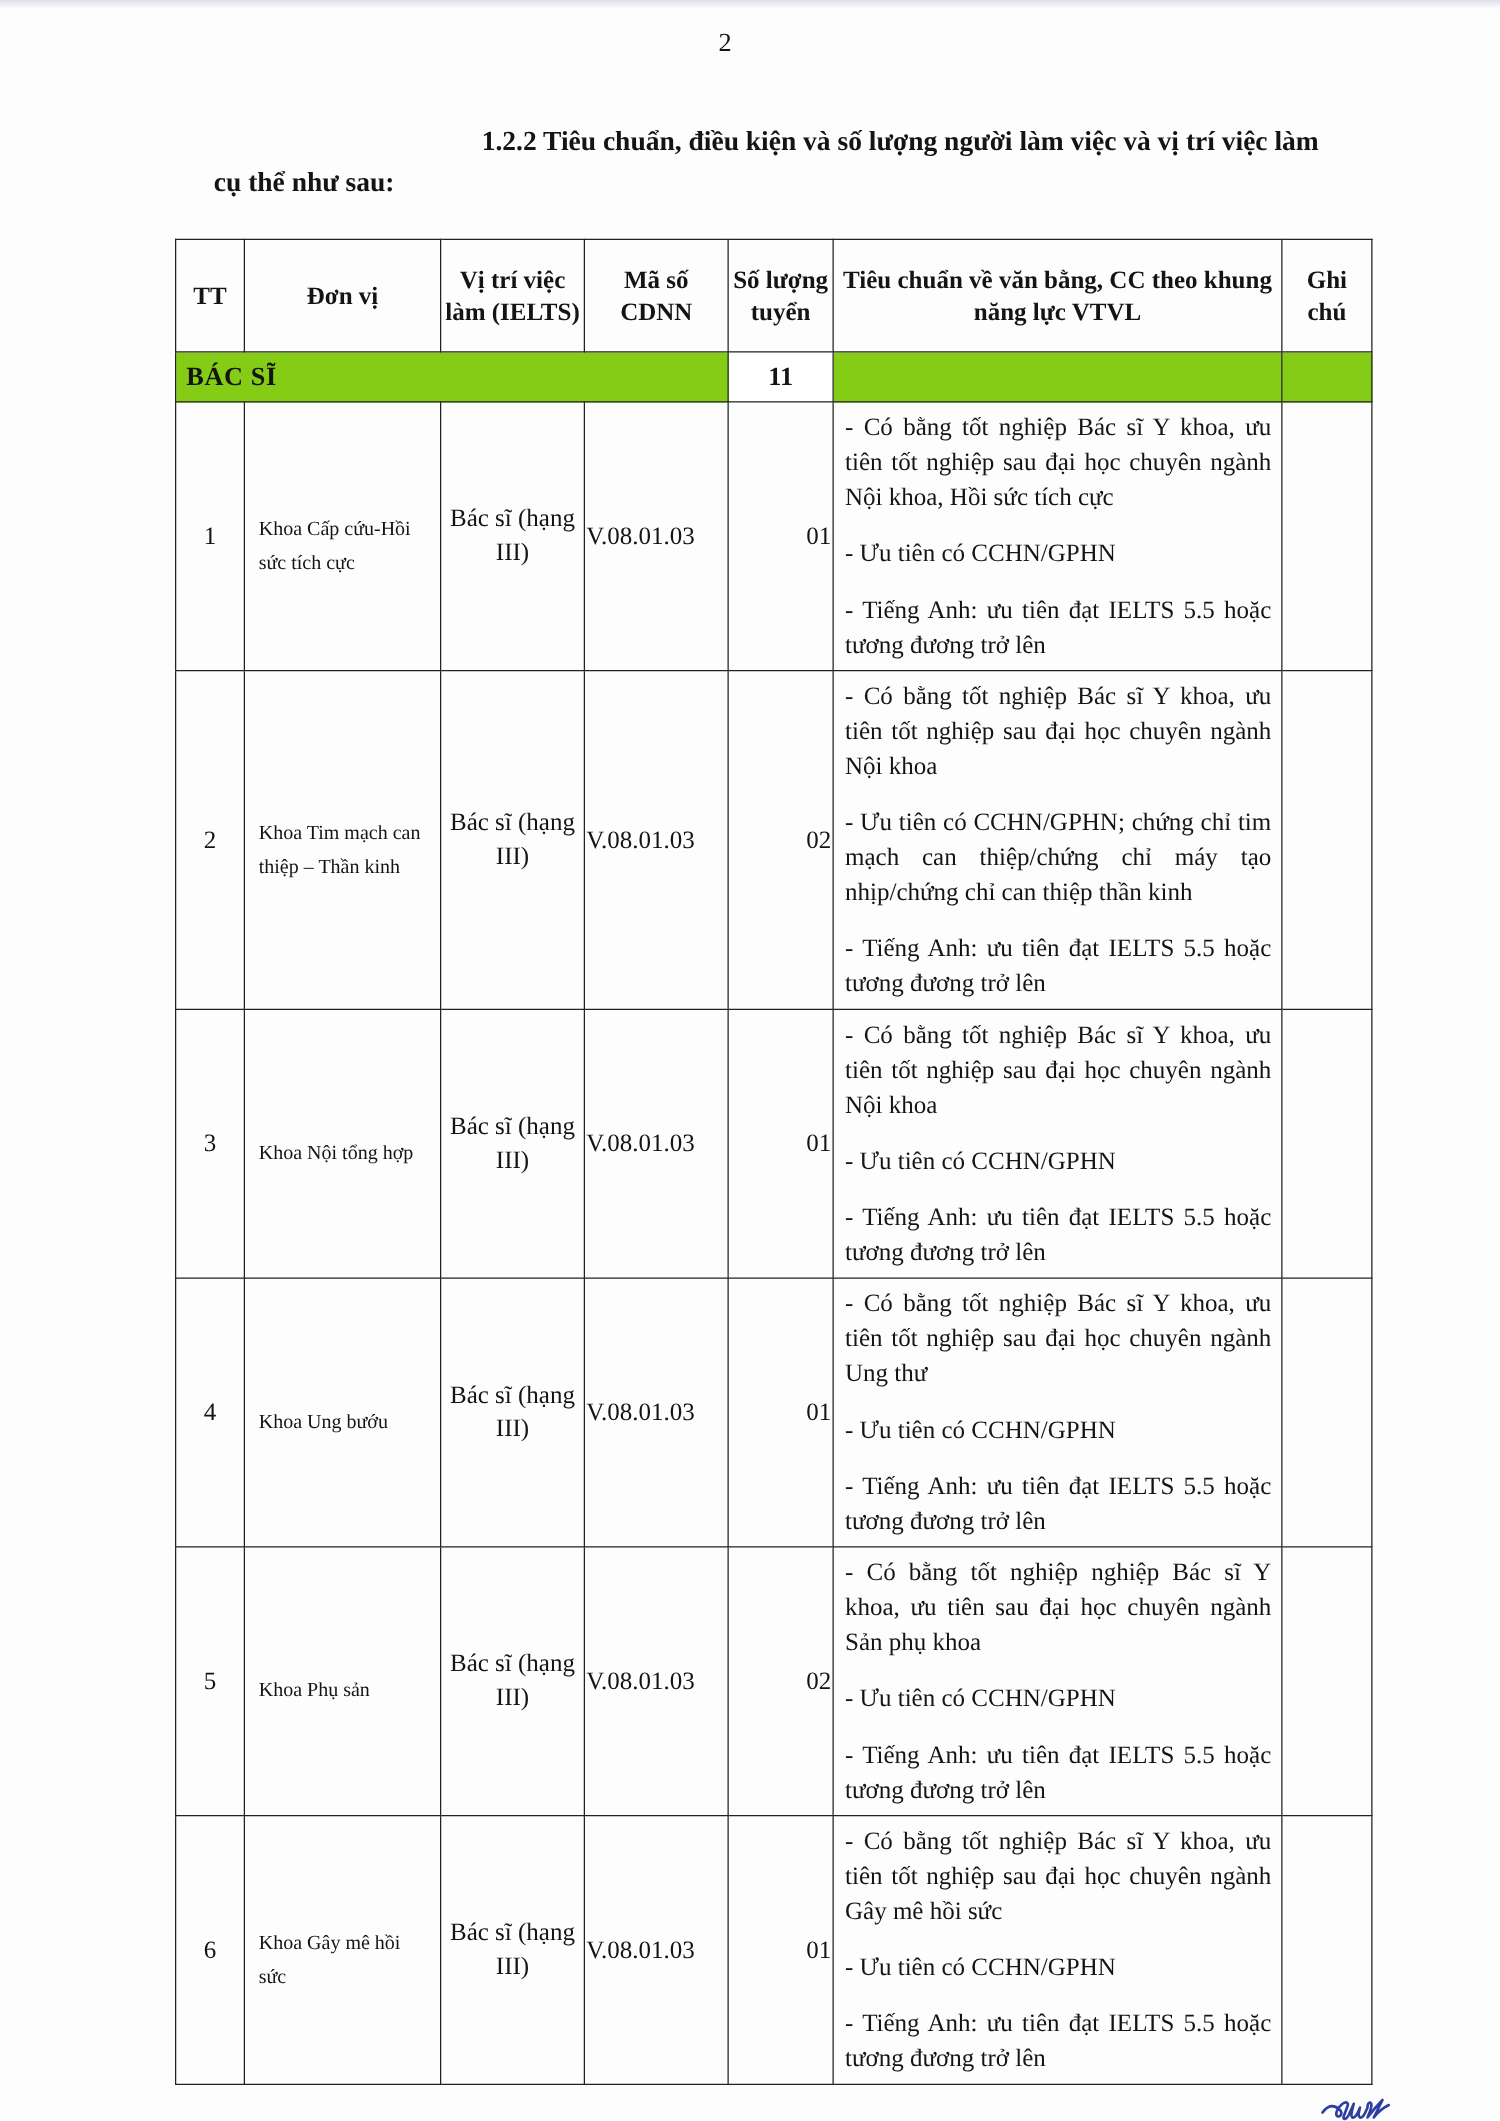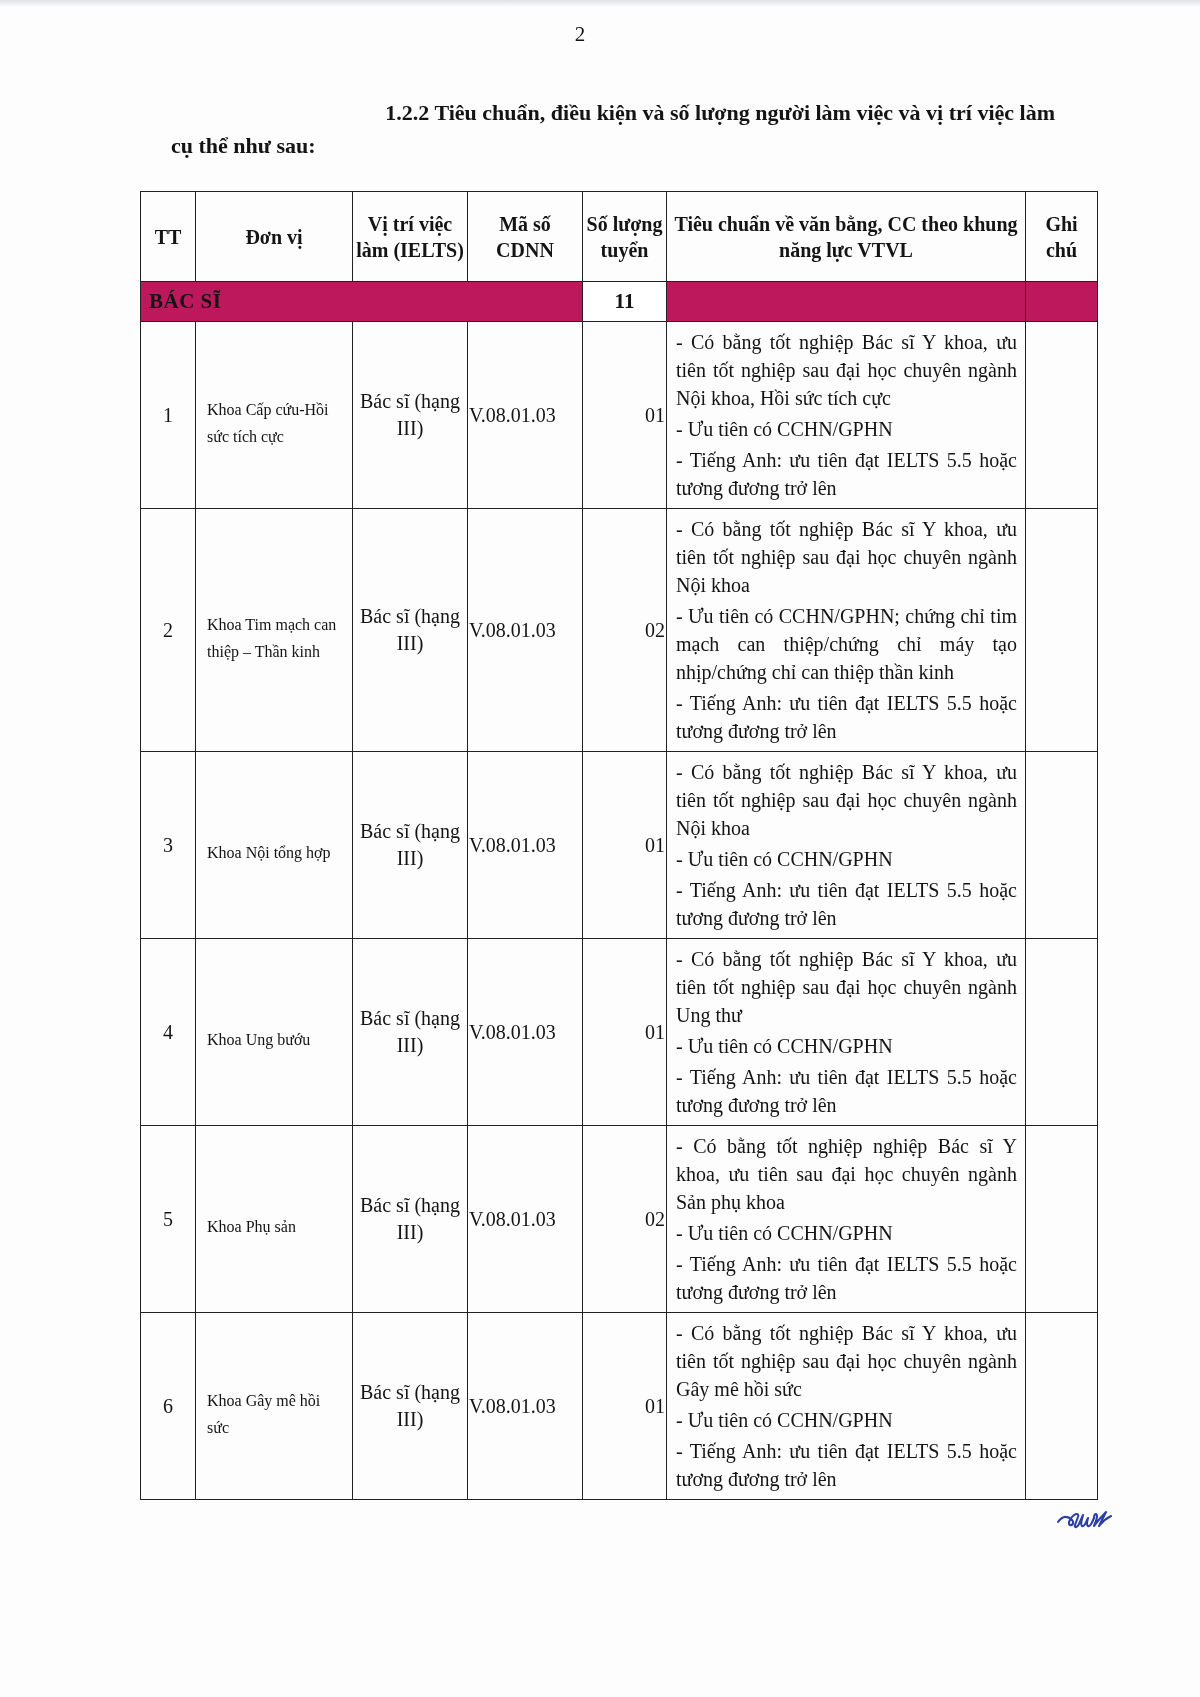--- a/index.html
+++ b/index.html
@@ -39,32 +39,32 @@
   table.doc th, table.doc td {
     border:1.6px solid #222222;
   }
   table.doc th {
     font-size:20px; font-weight:bold; text-align:center; vertical-align:middle;
     line-height:26px; padding:5px 3px;
   }
   thead tr { height:90px; }
 
   tr.section { height:40px; }
-  tr.section td { background:#be185d; font-size:21px; vertical-align:middle; }
+  tr.section td { background:#84cc16; font-size:21px; vertical-align:middle; }
   td.sec-label { font-weight:bold; padding:2px 8px; letter-spacing:0.5px; }
   td.sec-qty { background:#ffffff !important; text-align:center; font-weight:bold; font-size:20px; }
 
   td.c-tt   { text-align:center; vertical-align:middle; font-size:20px; }
   td.c-unit { vertical-align:middle; padding:19px 6px 4px 11px; font-size:16px; line-height:27px; }
   td.c-pos  { text-align:center; vertical-align:middle; font-size:20px; line-height:27px; padding:2px 4px;font-family:Liberation Serif, serif; }
   td.c-code { text-align:left; vertical-align:middle; font-size:20px; padding:2px 1px; }
   td.c-qty  { text-align:right; vertical-align:middle; font-size:20px; }
   td.c-req  { vertical-align:top; padding:6px 8px 6px 9px; font-size:20px; line-height:28px; }
   td.c-req p { margin:0; text-align:justify; }
-  td.c-req p + p { margin-top:3px; }
+  td.c-req p + p { margin-top:17px; }
 
   .sig {
     position:absolute; top:calc(100% + 9px); left:916px;
     width:62px; height:26px;
   }
 </style>
 </head>
 <body>
 
 <div class="page">

